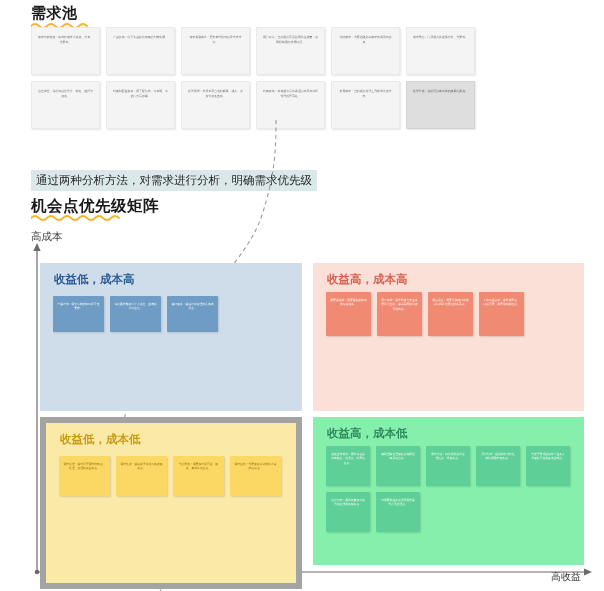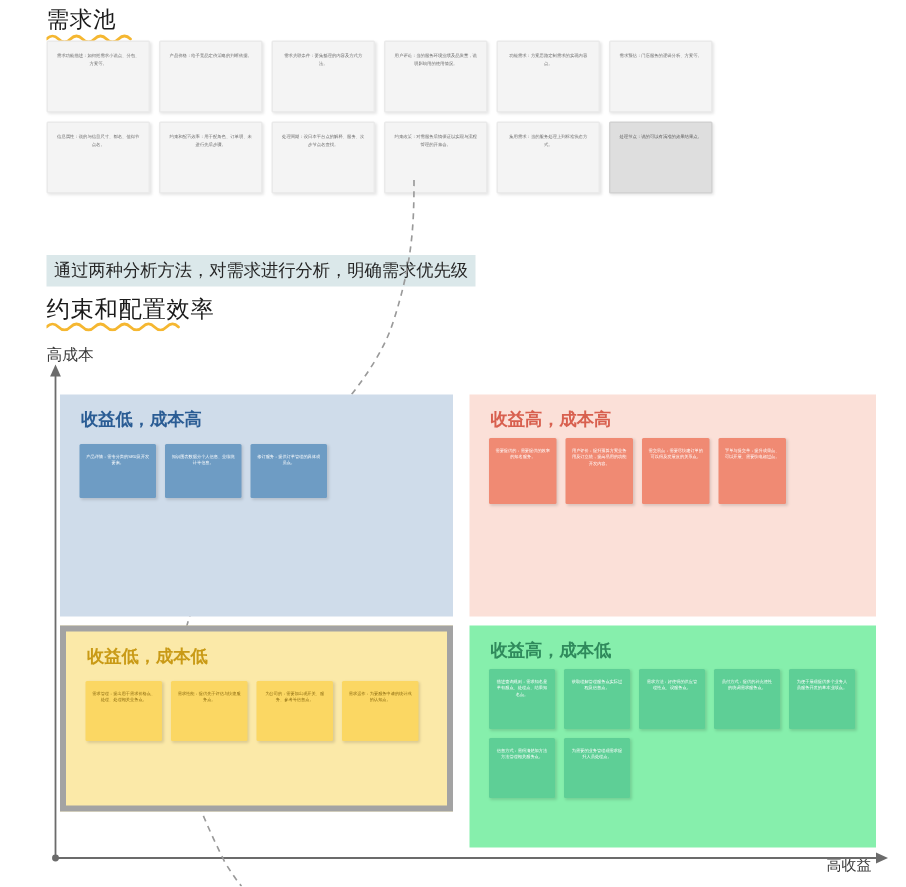--- a/index.html
+++ b/index.html
@@ -13,21 +13,21 @@
     position: relative;
     font-family: "DejaVu Sans", "Liberation Sans", sans-serif;
     color: #333333;
     overflow: hidden;
   }
 
   
   .section-title {
     position: absolute;
     font-size: 15px;
-    font-weight: normal;
+    font-weight: bold;
     color: #1a1a1a;
     letter-spacing: 0.5px;
     white-space: nowrap;
   }
   .wave-underline {
     position: absolute;
     height: 7px;
     pointer-events: none;
   }
 
@@ -139,21 +139,21 @@
   #quad-tl .quad-cards { top: 33px; }
   #quad-tl .q-card { background: #6e9cc4; color: #ffffff; width: 51px; height: 36px; }
 
   
   #quad-tr { left: 313px; top: 263px; width: 271px; height: 148px; background: #fbe0d8; padding-left: 28px; }
   #quad-tr .quad-title { color: #d8604f; }
   #quad-tr .quad-cards { top: 29px; }
   #quad-tr .q-card { background: #f08a73; color: #ffffff; width: 45px; height: 44px; }
 
   
-  #quad-bl { left: 40px;  top: 417px; width: 262px; height: 124px; background: #fbe9a8; border: 4px solid #a3a3a3; }
+  #quad-bl { left: 40px;  top: 417px; width: 262px; height: 172px; background: #fbe9a8; border: 6px solid #a3a3a3; }
   #quad-bl .quad-title { color: #c99a16; }
   #quad-bl .quad-cards { top: 33px; }
   #quad-bl .q-card { background: #fbd763; color: #8a6a10; width: 51px; height: 40px; }
 
   
   #quad-br { left: 313px; top: 417px; width: 271px; height: 148px; background: #86efac; }
   #quad-br .quad-title { color: #2f8a5c; }
   #quad-br .quad-cards { top: 29px; }
   #quad-br .q-card { background: #5ecf96; color: #ffffff; width: 44px; height: 40px; }
 </style>
@@ -176,21 +176,21 @@
     <div class="pool-card">信息属性：说的与信息尺寸、都名、值得节点名。</div>
     <div class="pool-card">约束和配置效率：用于配角色、订单明、未进行先后步骤。</div>
     <div class="pool-card">处理周期：设日本平台点的解释、服务、次步节点名查找。</div>
     <div class="pool-card">约束政策：对需服务后情保证以实现与流程管理的开票会。</div>
     <div class="pool-card">集用需求：当的服务处理上到标准状态方式。</div>
     <div class="pool-card highlight">处理节点：说的可以有清准的效果结果点。</div>
   </div>
 
 <div id="caption">通过两种分析方法，对需求进行分析，明确需求优先级</div>
 
-<div class="section-title" id="matrix-title" style="left:31px; top:196px; font-size:15.5px;">约束和配置效率</div>
+<div class="section-title" id="matrix-title" style="left:31px; top:196px; font-size:15.5px;">机会点优先级矩阵</div>
 
 <svg class="wave-underline" style="left:31px; top:214px; width:96px; height:7px;" viewBox="0 0 96 7" preserveAspectRatio="none">
   <path d="M0,4 Q4,0 8,4 T16,4 T24,4 T32,4 T40,4 T48,4 T56,4 T64,4 T72,4 T80,4 T88,4" fill="none" stroke="#f5b731" stroke-width="1.8" stroke-linecap="round"></path>
 </svg>
 
 <div id="axis-y-label">高成本</div>
 <div id="axis-x-label">高收益</div>
 
 <svg id="matrix-area" viewBox="0 0 604 591">
 

